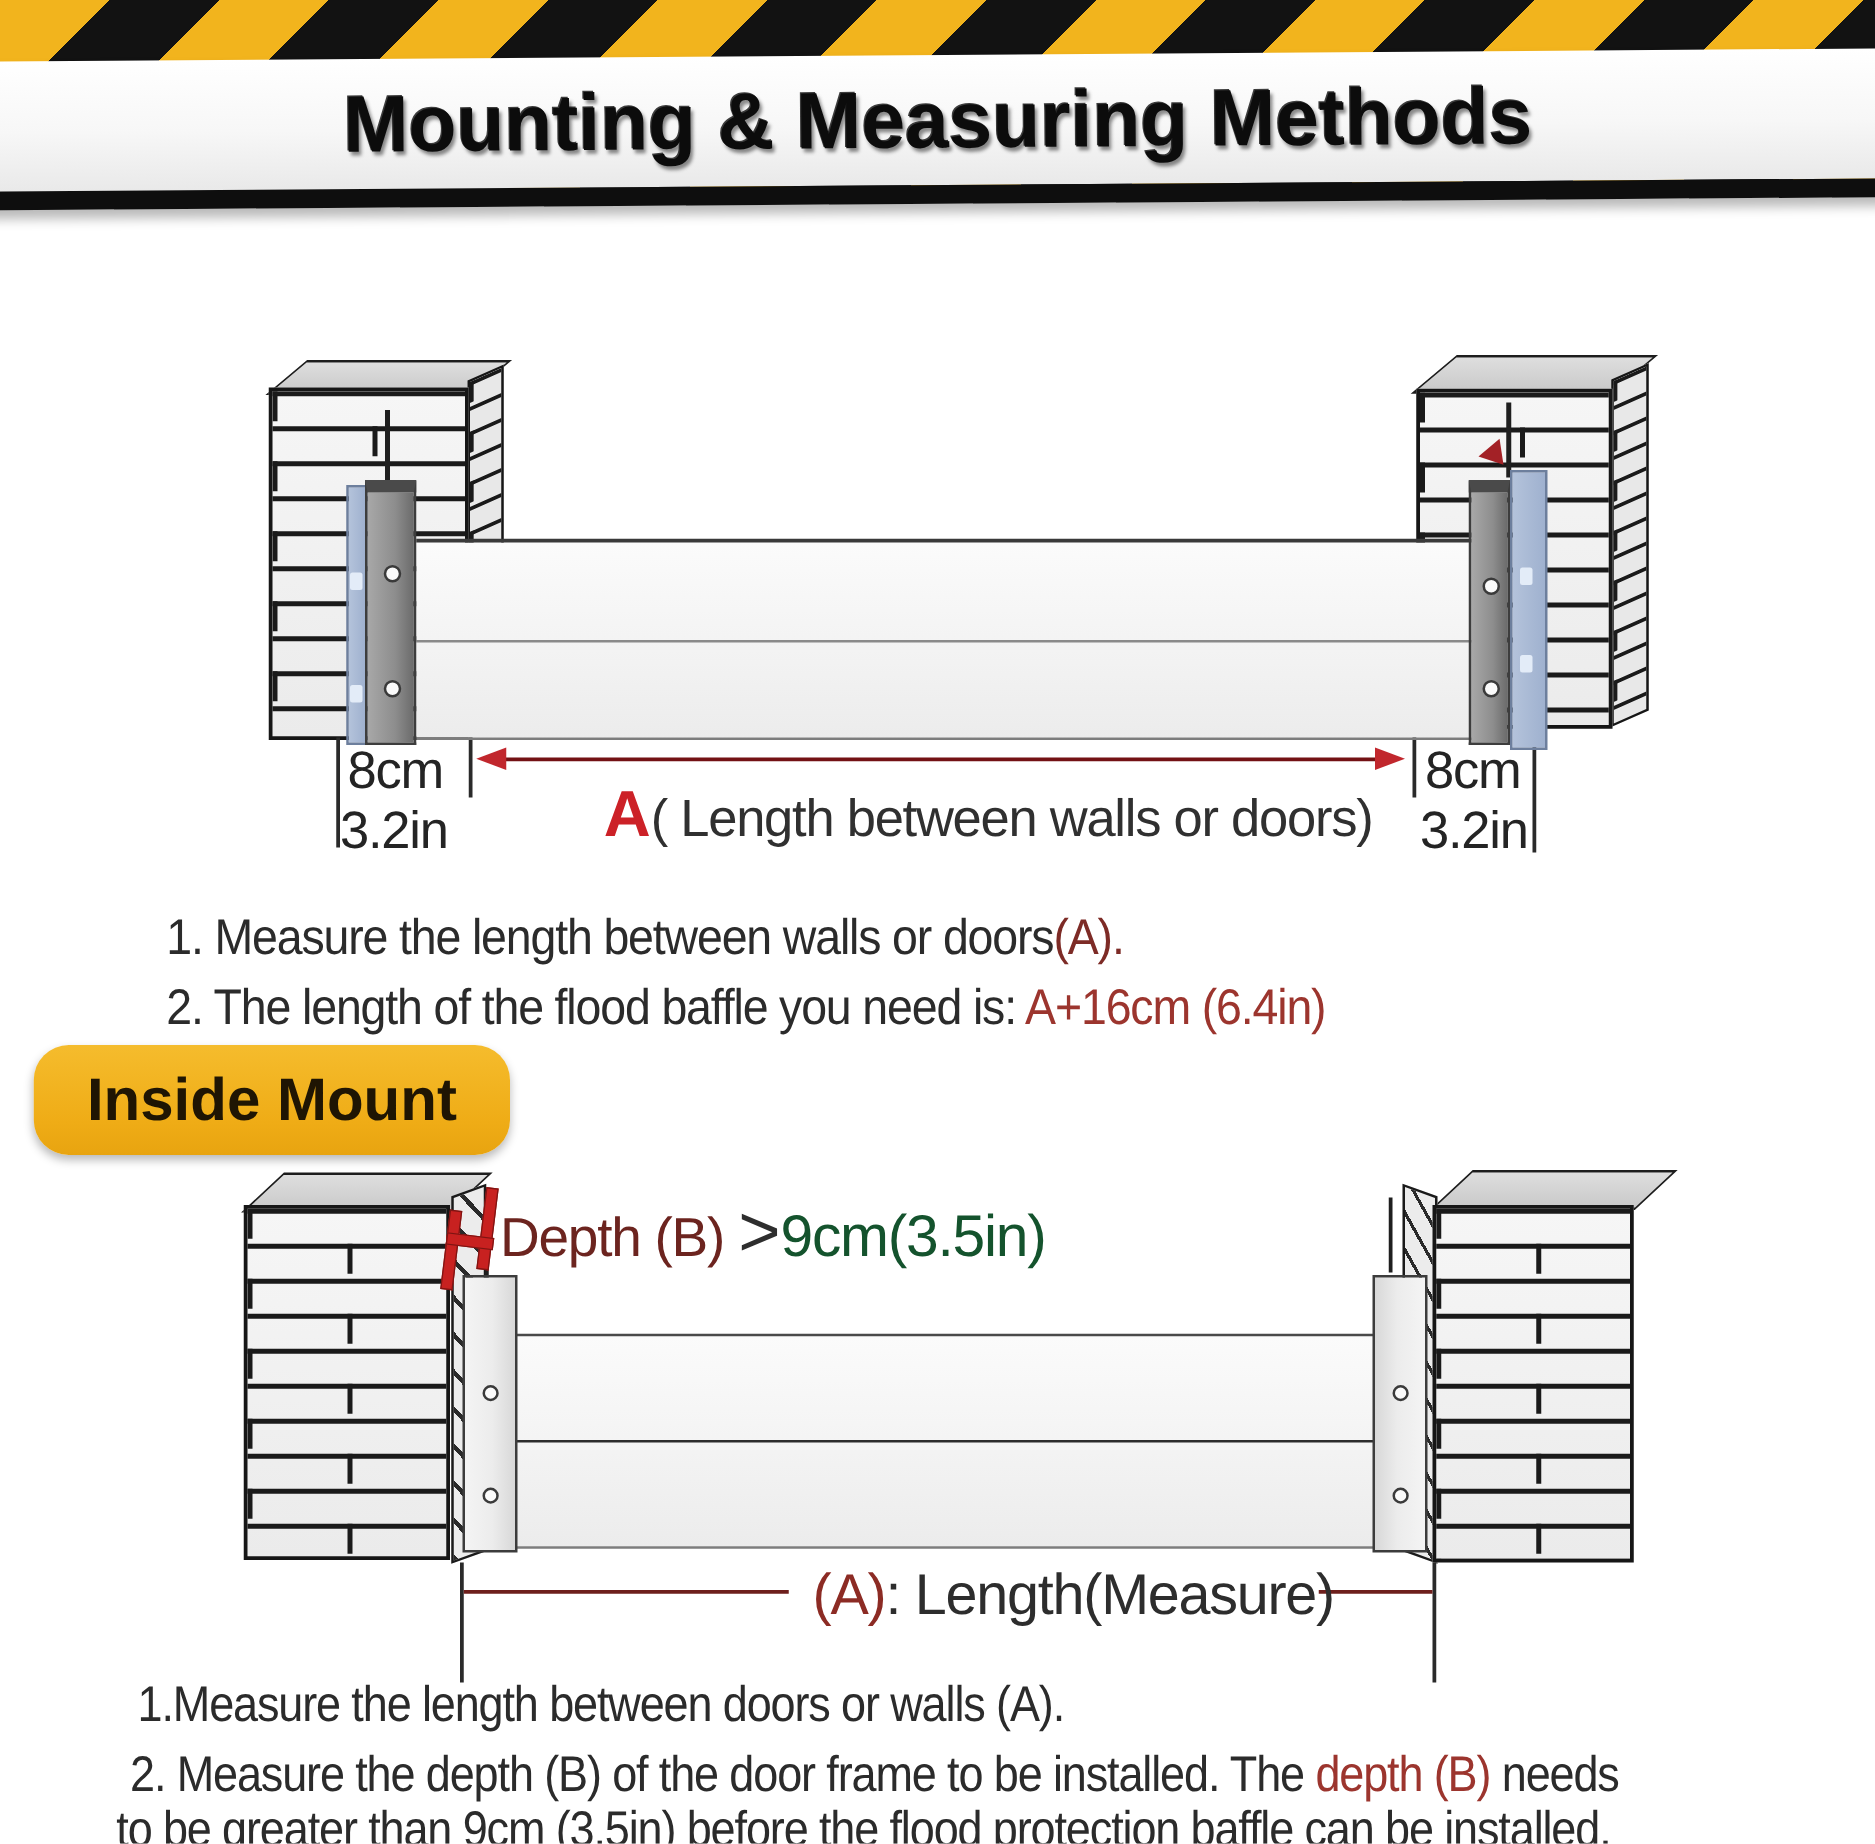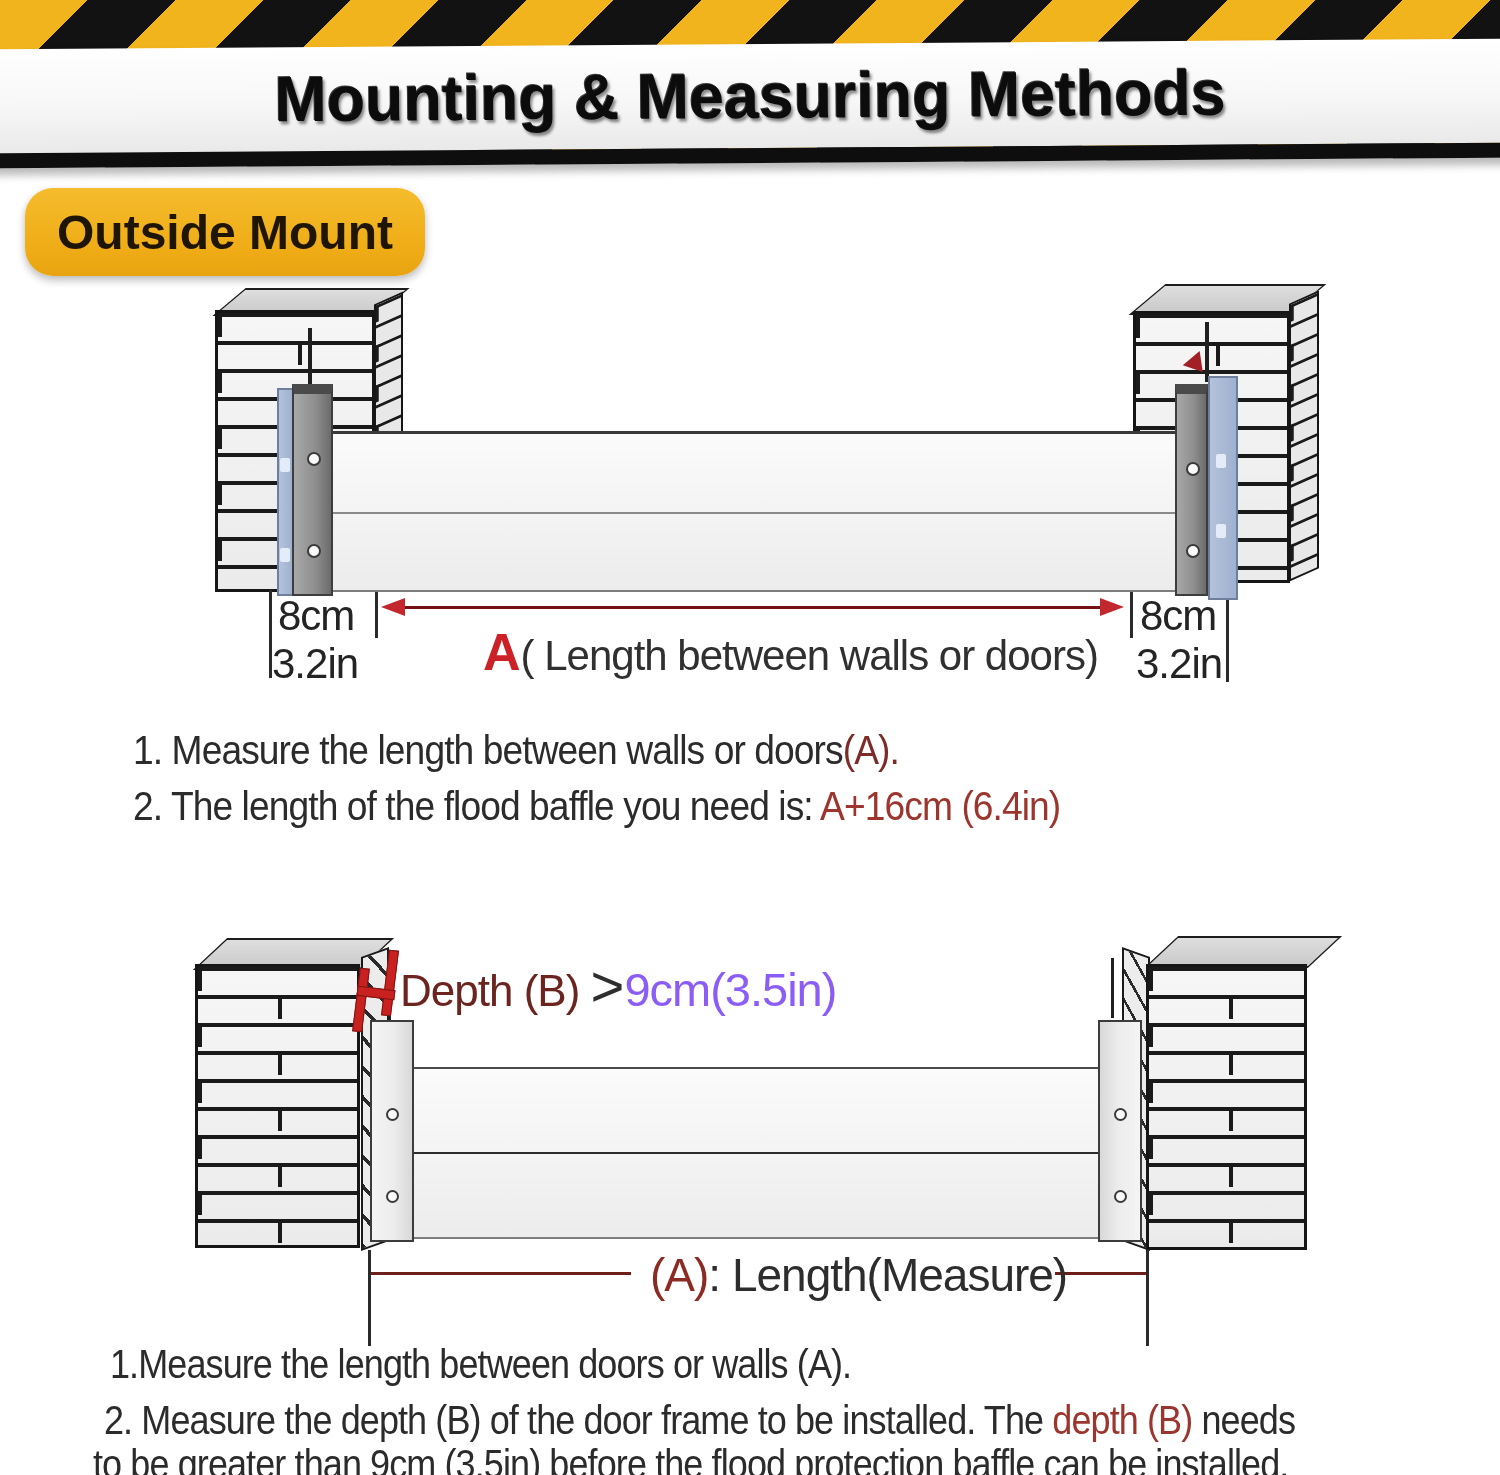--- a/index.html
+++ b/index.html
@@ -76,38 +76,35 @@
   .steps-b{font-size:40px;color:#2b2b2b;letter-spacing:-1px;white-space:nowrap;
     transform:scaleX(0.90);transform-origin:left top;}
   .hl{color:#9c352e;}
   .hl2{color:#7d2b26;}
   .alabel{white-space:nowrap;}
   .a-letter{font-size:52px;font-weight:700;color:#cc2127;}
   .a-rest{font-size:42px;color:#303030;letter-spacing:-1px;}
   .depthrow{white-space:nowrap;}
   .d1{font-size:44px;color:#6c241f;letter-spacing:-1px;}
   .d2{font-size:58px;color:#2e2e2e;font-weight:400;}
-  .d3{font-size:47px;color:#8b5cf6;letter-spacing:-1px;}
+  .d3{font-size:47px;color:#14532d;letter-spacing:-1px;}
   .custrow{white-space:nowrap;}
   .c1{font-size:46px;color:#8c2b24;letter-spacing:-1px;}
   .c2{font-size:46px;color:#2d2d2d;letter-spacing:-1px;}
 </style>
 </head>
 <body>
 
 <div class="canvas">
 
   <div class="abs hazard"></div>
   <div class="abs titleband">
     <div class="title">Mounting &amp; Measuring Methods</div>
   </div>
 
-  <div class="abs pill" style="left:25px;top:188px;width:400px;height:88px;">
-    <span>Outside Mount</span>
-  </div>
 
   <div class="abs topface" style="left:229px;top:288px;width:160px;height:24px;transform:skewX(-50deg);"></div>
   <div class="abs brick-sm" style="left:374px;top:298px;width:25px;height:283px;transform:skewY(-24deg);"></div>
   <div class="abs brick" style="left:215px;top:310px;width:154px;height:276px;"></div>
 
   <div class="abs topface" style="left:1147px;top:284px;width:157px;height:27px;transform:skewX(-50deg);"></div>
   <div class="abs brick-sm" style="left:1289px;top:297px;width:26px;height:274px;transform:skewY(-24deg);"></div>
   <div class="abs brick" style="left:1133px;top:311px;width:151px;height:266px;"></div>
 
   <div class="abs barrier" style="left:333px;top:431px;width:846px;height:156px;z-index:2;">
@@ -152,20 +149,23 @@
     <span class="a-letter">A</span><span class="a-rest">( Length between walls or doors)</span>
   </div>
 
   <div class="abs steps" style="left:133px;top:728px;">
     <span>1. Measure the length between walls or doors</span><span class="hl2">(A).</span>
   </div>
   <div class="abs steps" style="left:133px;top:784px;">
     <span>2. The length of the flood baffle you need is: </span><span class="hl">A+16cm (6.4in)</span>
   </div>
 
+  <div class="abs pill" style="left:27px;top:836px;width:381px;height:88px;">
+    <span>Inside Mount</span>
+  </div>
 
   <div class="abs topface" style="left:210px;top:938px;width:163px;height:28px;transform:skewX(-47deg);"></div>
   <div class="abs hatch" style="left:361px;top:952px;width:24px;height:290px;transform:skewY(-20deg);"></div>
   <div class="abs brick" style="left:195px;top:964px;width:159px;height:278px;"></div>
 
   <div class="abs topface" style="left:1161px;top:936px;width:160px;height:28px;transform:skewX(-47deg);"></div>
   <div class="abs hatch" style="left:1122px;top:952px;width:24px;height:290px;transform:skewY(20deg);"></div>
   <div class="abs brick" style="left:1146px;top:964px;width:155px;height:280px;"></div>
 
   <div class="abs redbar" style="left:356px;top:968px;width:8px;height:62px;transform:rotate(7deg);z-index:4;"></div>

